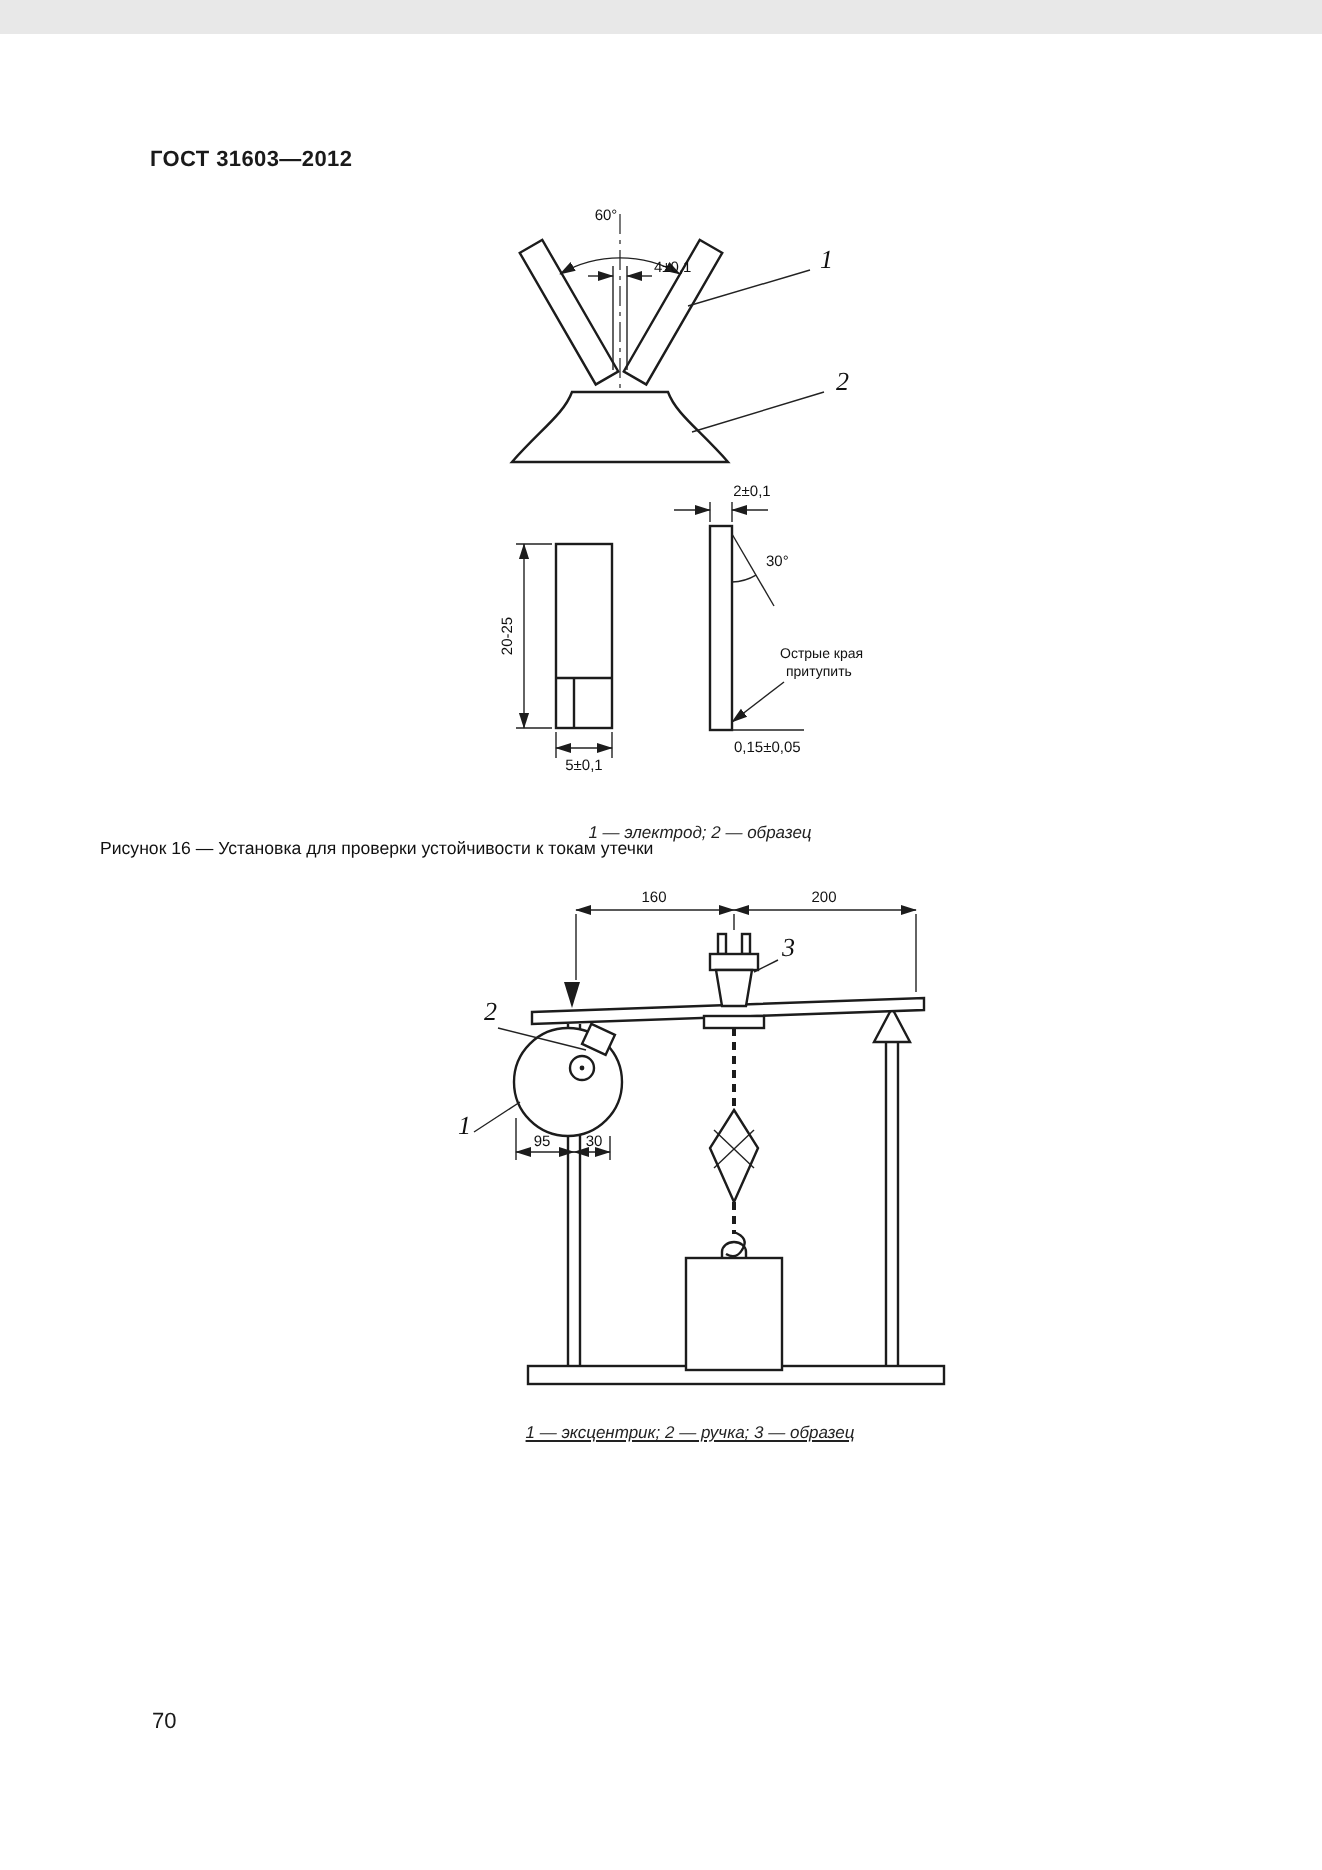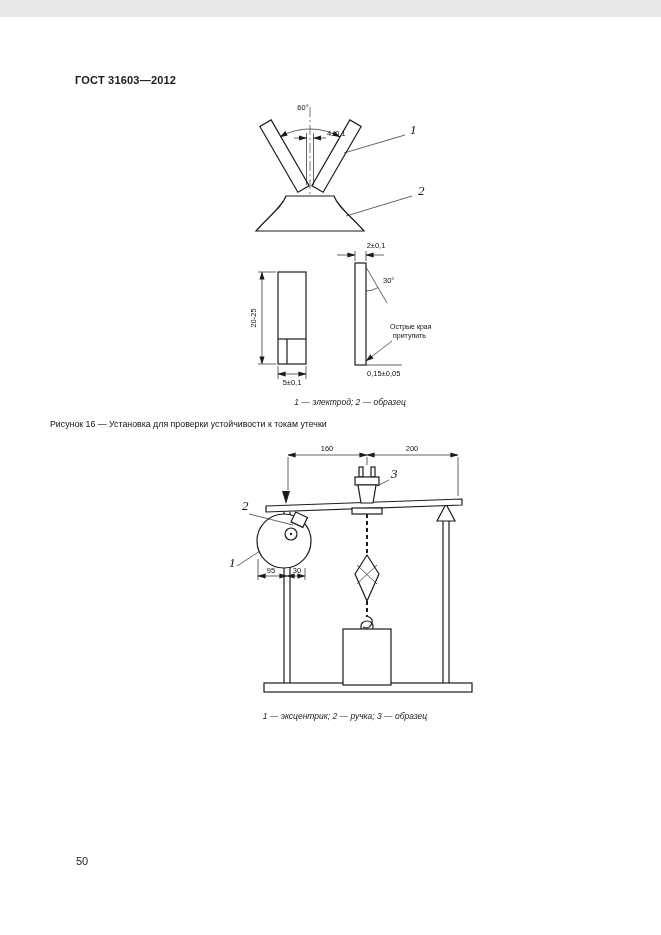--- a/index.html
+++ b/index.html
@@ -1,22 +1,22 @@
 <!DOCTYPE html>
 <html><head>
 <meta charset="utf-8">
 <style>
   html,body{margin:0;padding:0;background:#e8e8e8;}
   .page{width:661px;height:935px;position:relative;background:#ffffff;margin:17px auto;
         font-family:"Liberation Sans",sans-serif;color:#1a1a1a;overflow:hidden;}
   .doc-header{position:absolute;left:75px;top:57px;font-size:11px;font-weight:bold;letter-spacing:.2px;}
   .page-number{position:absolute;left:76px;top:838px;font-size:11px;}
   .fig-caption{position:absolute;text-align:center;font:italic 8.5px "Liberation Sans",sans-serif;color:#222;}
-  .cap16{left:150px;top:380px;width:400px;}
-  .cap17{left:145px;top:694px;width:400px;}
+  .cap16{left:150px;top:394px;width:400px;}
+  .cap17{left:145px;top:694px;width:400px;text-decoration:underline;}
   .fig-title{position:absolute;text-align:left;font:8.8px "Liberation Sans",sans-serif;color:#111;}
   .tit16{left:50px;top:402px;width:580px;}
   .tit17{left:50px;top:724px;width:580px;}
   svg{position:absolute;overflow:visible;}
   .part{fill:#ffffff;stroke:#1c1c1c;stroke-width:1.2;}
   .solid{stroke:#1c1c1c;stroke-width:1.2;fill:none;}
   .dim{stroke:#222;stroke-width:0.7;fill:none;}
   .cl{stroke:#222;stroke-width:0.6;fill:none;stroke-dasharray:10 3 2 3;}
   .chain{stroke:#1c1c1c;stroke-width:2;stroke-dasharray:4 3;fill:none;}
   text.dimtxt{font:7.5px "Liberation Sans",sans-serif;fill:#111;}
@@ -154,14 +154,14 @@
     <line class="dim" x1="377" y1="548" x2="357" y2="567"></line>
     <line class="chain" x1="367" y1="584" x2="367" y2="600"></line>
     <path class="solid" d="M367,599 q8,3 4,9 q-3,5 -8,2"></path>
 
     <path class="solid" d="M361,612 v-3 a6,5 0 0 1 12,0 v3"></path>
     <rect class="part" x="343" y="612" width="48" height="56"></rect>
   </svg>
 
   <div class="fig-caption cap17">1 — эксцентрик; 2 — ручка; 3 — образец</div>
 
-  <div class="page-number">50</div>
+  <div class="page-number">70</div>
 </div>
 
 </body></html>

